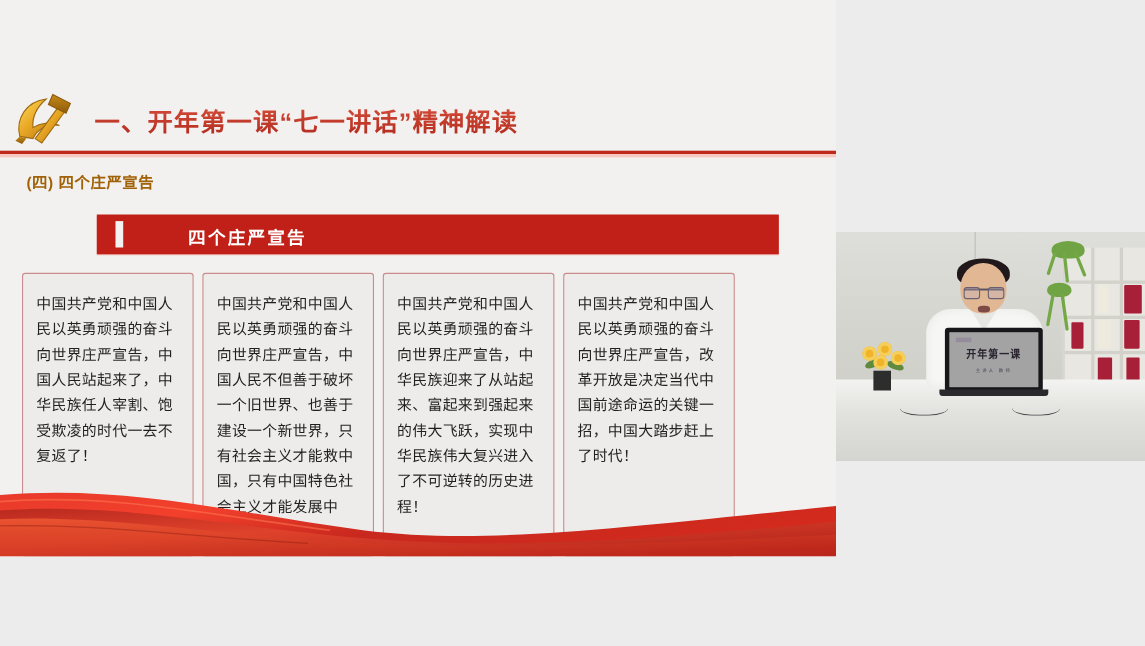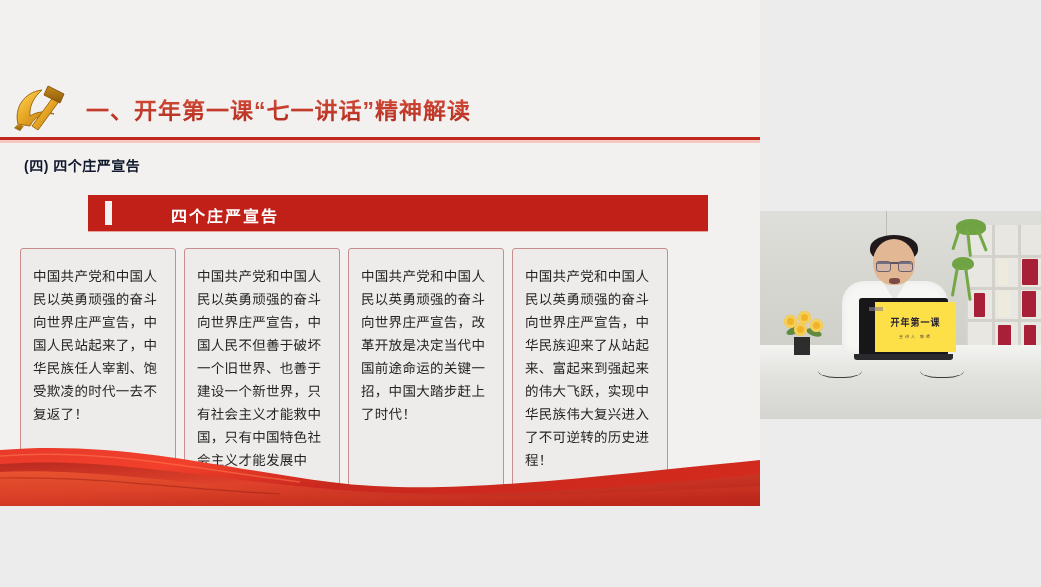--- a/index.html
+++ b/index.html
@@ -62,21 +62,21 @@
     left: 0; top: 140px;
     width: 760px; height: 3px;
     background: #f6c8c2;
   }
 
   #section-label {
     position: absolute;
     left: 24px; top: 155px;
     font-size: 14px;
     font-weight: bold;
-    color: #0f172a;
+    color: #a16207;
     letter-spacing: 0.5px;
     white-space: nowrap;
   }
 
   
   #banner {
     position: absolute;
     left: 88px; top: 195px;
     width: 620px; height: 36px;
     background: #c12018;
@@ -213,26 +213,25 @@
     position: absolute;
     left: 99px; top: 87px;
     width: 89px; height: 58px;
     background: #17171a;
     border-radius: 3px;
     padding: 4px;
     box-sizing: border-box;
   }
   #vf-screen {
     width: 100%; height: 100%;
-    background: #fde047;
+    background: #a3a3a3;
     display: flex;
     flex-direction: column;
     align-items: center;
     justify-content: center;
-    margin-left: 12px;
   }
   #vf-screen-title {
     font-size: 9px;
     color: #2a2430;
     letter-spacing: 1px;
     font-weight: bold;
     transform: scaleY(1.15);
   }
   #vf-screen-sub {
     font-size: 4px;
@@ -363,24 +362,24 @@
   </div>
 
   <div id="boxes">
     <div class="decl-box">
       <div class="decl-text">中国共产党和中国人民以英勇顽强的奋斗向世界庄严宣告，中国人民站起来了，中华民族任人宰割、饱受欺凌的时代一去不复返了！</div>
     </div>
     <div class="decl-box">
       <div class="decl-text">中国共产党和中国人民以英勇顽强的奋斗向世界庄严宣告，中国人民不但善于破坏一个旧世界、也善于建设一个新世界，只有社会主义才能救中国，只有中国特色社会主义才能发展中国！</div>
     </div>
     <div class="decl-box">
-      <div class="decl-text">中国共产党和中国人民以英勇顽强的奋斗向世界庄严宣告，改革开放是决定当代中国前途命运的关键一招，中国大踏步赶上了时代！</div>
+      <div class="decl-text">中国共产党和中国人民以英勇顽强的奋斗向世界庄严宣告，中华民族迎来了从站起来、富起来到强起来的伟大飞跃，实现中华民族伟大复兴进入了不可逆转的历史进程！</div>
     </div>
     <div class="decl-box">
-      <div class="decl-text">中国共产党和中国人民以英勇顽强的奋斗向世界庄严宣告，中华民族迎来了从站起来、富起来到强起来的伟大飞跃，实现中华民族伟大复兴进入了不可逆转的历史进程！</div>
+      <div class="decl-text">中国共产党和中国人民以英勇顽强的奋斗向世界庄严宣告，改革开放是决定当代中国前途命运的关键一招，中国大踏步赶上了时代！</div>
     </div>
   </div>
 
   <div id="wave-wrap">
     <svg width="760" height="68" viewBox="0 0 760 68" preserveAspectRatio="none">
       <defs>
         <linearGradient id="silkA" x1="0" y1="0" x2="1" y2="0.4">
           <stop offset="0%" stop-color="#e8392a"></stop>
           <stop offset="30%" stop-color="#f2402c"></stop>
           <stop offset="60%" stop-color="#c8281e"></stop>

